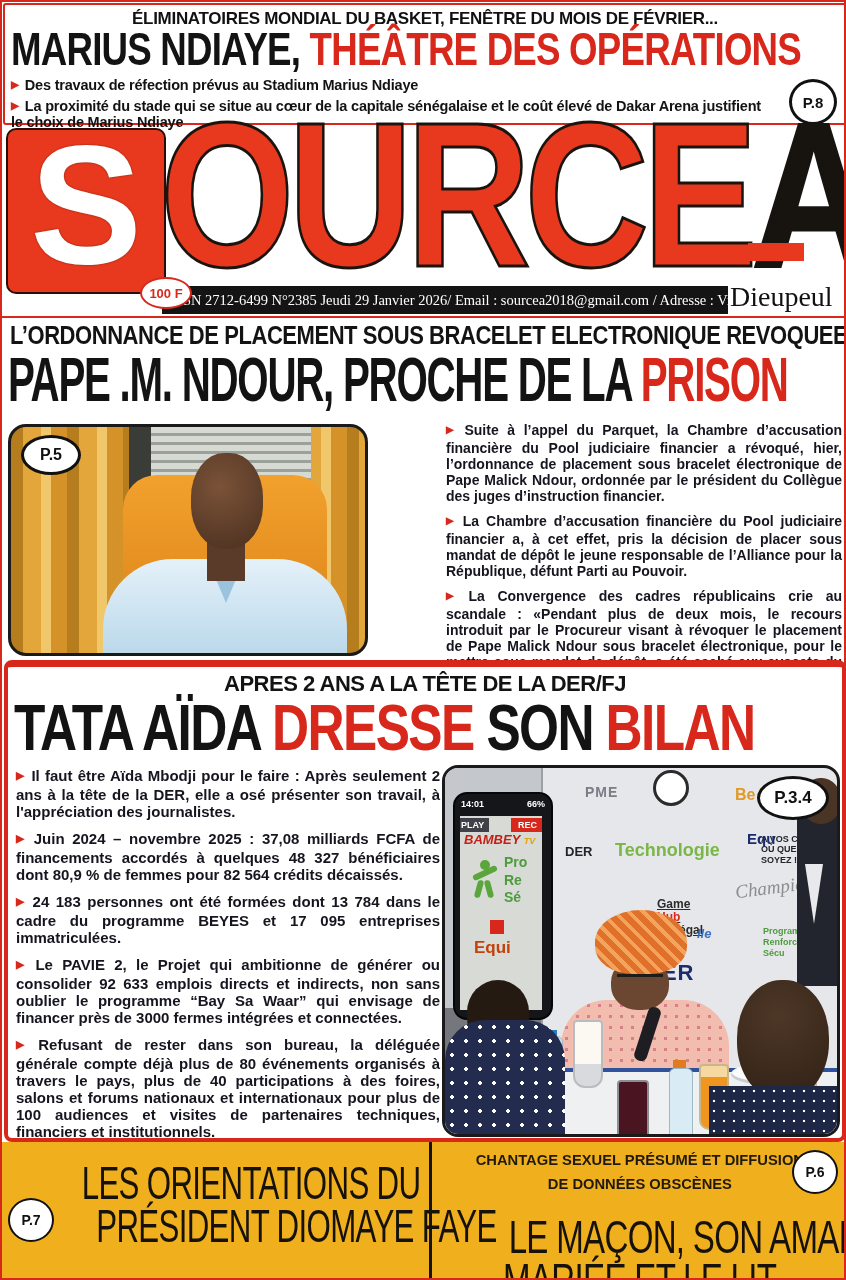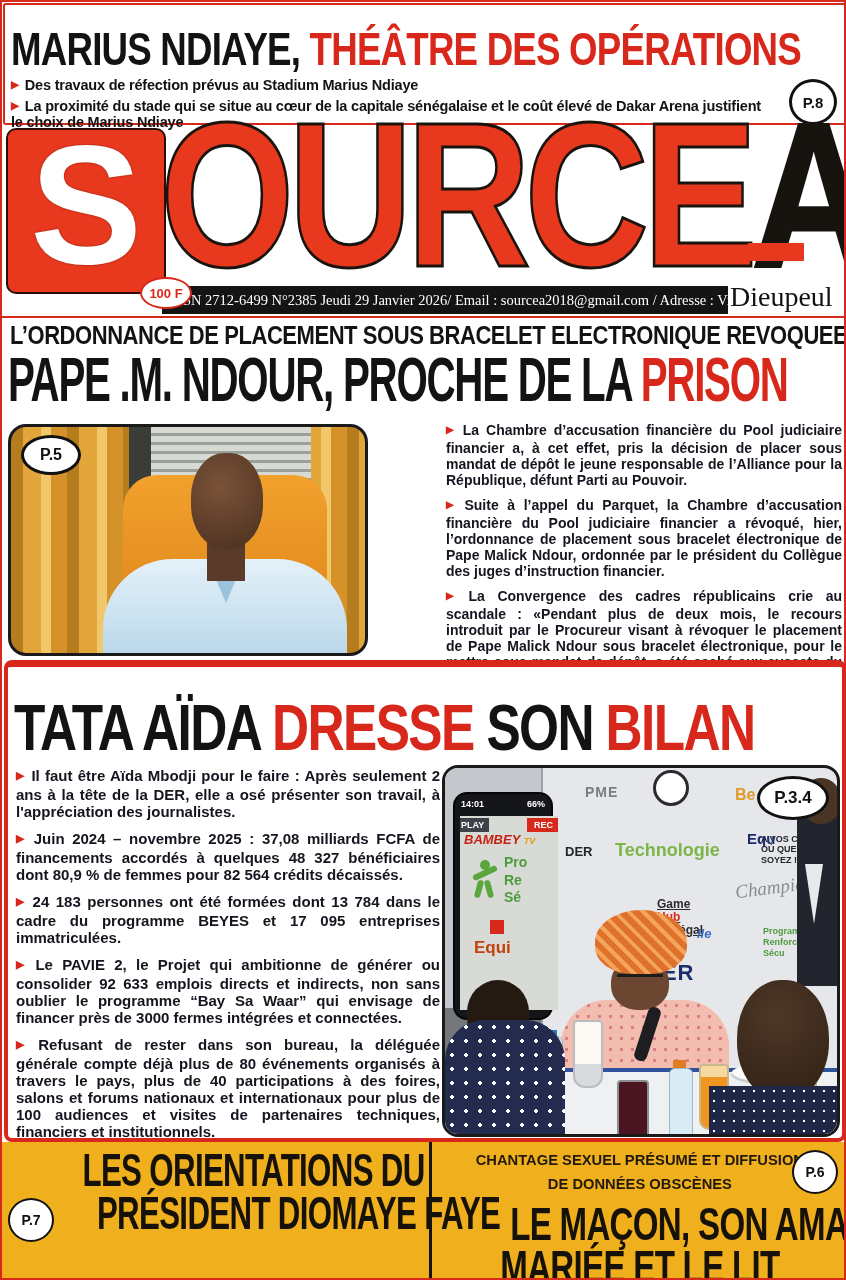--- a/index.html
+++ b/index.html
@@ -112,21 +112,21 @@
   .bd-champ{left:290px;top:108px;color:#8a8d92;font-size:19px;font-family:"Liberation Serif",serif;
             font-style:italic;transform:rotate(-7deg);font-weight:400;}
   .bd-game{left:212px;top:130px;color:#2b2b2b;font-size:12px;line-height:1.1;text-decoration:underline;}
   .bd-game .hb{color:#d8281c;}
   .bd-der2{left:200px;top:192px;color:#1d2d6b;font-size:22px;letter-spacing:1px;}
   .bd-prog{left:318px;top:158px;color:#4e9b3e;font-size:9px;width:78px;line-height:1.2;}
   .bd-elle{left:252px;top:158px;color:#3a6fc4;font-size:13px;font-style:italic;}
   .bd-equ{left:302px;top:62px;color:#1d2d6b;font-size:15px;}
   .ph2-phone{position:absolute;left:8px;top:24px;width:96px;height:224px;
              background:#15161a;border-radius:14px;border:2px solid #060607;}
-  .ph2-screen{position:absolute;left:5px;top:22px;width:98px;height:194px;
+  .ph2-screen{position:absolute;left:5px;top:22px;width:82px;height:194px;
               background:#d8dad6;overflow:hidden;}
   .ph2-status{position:absolute;left:0;top:-20px;width:96px;height:18px;color:#fff;
               font-size:9px;font-weight:700;display:flex;justify-content:space-between;
               padding:2px 6px 0;box-sizing:border-box;}
   .chip-play{position:absolute;left:-4px;top:2px;background:#3e4147;color:#fff;
              font-size:9px;font-weight:700;padding:2px 5px;}
   .chip-rec{position:absolute;right:-2px;top:2px;background:#d8281c;color:#fff;
             font-size:9px;font-weight:700;padding:2px 7px;}
   .tv-logo{position:absolute;left:4px;top:16px;color:#c51f14;font-size:13px;
            font-weight:700;font-style:italic;}
@@ -194,32 +194,33 @@
   .bot-divider{position:absolute;left:427px;top:0;width:3px;height:140px;background:#141414;}
   .bot-col{position:absolute;top:0;height:140px;}
   .bot-left{left:0;width:427px;}
   .bot-right{left:430px;width:416px;}
   .bot-kicker{text-align:center;font-weight:700;color:#211a0c;line-height:1.55;margin-top:6px;}
   .bot-kicker .kl{display:block;}
   .bot-left .bot-kicker{font-size:13.5px;}
   .bot-left .bot-kicker .kl span{display:inline-block;transform:scaleX(.78);transform-origin:center;white-space:nowrap;}
   .bot-right .bot-kicker{font-size:15.5px;}
   .bot-right .bot-kicker .kl span{display:inline-block;transform:scaleX(.95);transform-origin:center;white-space:nowrap;}
-  .bot-headline{text-align:center;font-weight:700;color:#16120a;font-size:46px;
-                line-height:43px;letter-spacing:-1px;margin-top:7px;}
+  .bot-headline{text-align:center;font-weight:400;color:#16120a;font-size:46px;
+                line-height:43px;letter-spacing:-1px;margin-top:20px;}
   .bot-headline .hl{display:inline-block;transform:scaleX(.68);transform-origin:center;white-space:nowrap;}
   .badge-p7{left:6px;top:56px;width:42px;height:40px;font-size:14px;border-width:2.5px;z-index:4;}
   .badge-p6{right:10px;top:8px;width:42px;height:40px;font-size:14px;border-width:2.5px;z-index:4;}
 </style>
 </head>
 <body>
 
 <div class="page">
 
   <div class="top-banner">
+    <div class="tb-kicker">ÉLIMINATOIRES MONDIAL DU BASKET, FENÊTRE DU MOIS DE FÉVRIER...</div>
     <div class="tb-headline"><span class="blk">MARIUS NDIAYE, </span><span class="red">THÉÂTRE DES OPÉRATIONS</span></div>
     <div class="tb-bullets">
       <div class="b"><span class="tri"></span><span>Des travaux de réfection prévus au Stadium Marius Ndiaye</span></div>
       <div class="b"><span class="tri"></span><span>La proximité du stade qui se situe au cœur de la capitale sénégalaise et le coût élevé de Dakar Arena justifient le choix de Marius Ndiaye</span></div>
     </div>
     <div class="oval abs badge-p8">P.8</div>
   </div>
 
   <div class="masthead">
     <div class="logo-box">
@@ -240,28 +241,29 @@
         <div class="ph1-panel"></div>
         <div class="ph1-window"></div>
         <div class="ph1-chair"></div>
         <div class="ph1-body"></div>
         <div class="ph1-collar"></div>
         <div class="ph1-neck"></div>
         <div class="ph1-head"></div>
         <div class="oval abs badge-p5">P.5</div>
       </div>
       <div class="s1-text">
+        <p class="para"><span class="tri"></span><span>Suite à l’appel du Parquet, la Chambre d’accusation financière du Pool judiciaire financier a révoqué, hier, l’ordonnance de placement sous bracelet électronique de Pape Malick Ndour, ordonnée par le président du Collègue des juges d’instruction financier.</span></p>
         <p class="para"><span class="tri"></span><span>La Chambre d’accusation financière du Pool judiciaire financier a, à cet effet, pris la décision de placer sous mandat de dépôt le jeune responsable de l’Alliance pour la République, défunt Parti au Pouvoir.</span></p>
-        <p class="para"><span class="tri"></span><span>Suite à l’appel du Parquet, la Chambre d’accusation financière du Pool judiciaire financier a révoqué, hier, l’ordonnance de placement sous bracelet électronique de Pape Malick Ndour, ordonnée par le président du Collègue des juges d’instruction financier.</span></p>
         <p class="para"><span class="tri"></span><span>La Convergence des cadres républicains crie au scandale : «Pendant plus de deux mois, le recours introduit par le Procureur visant à révoquer le placement de Pape Malick Ndour sous bracelet électronique, pour le mettre sous mandat de dépôt, a été caché aux avocats du coordonnateur de la Ccr et à l’opinion publique.»</span></p>
       </div>
     </div>
   </div>
 
   <div class="story2">
+    <div class="s2-kicker">APRES  2 ANS A LA TÊTE DE LA  DER/FJ</div>
     <div class="s2-headline"><span class="blk">TATA AÏDA </span><span class="red">DRESSE </span><span class="blk">SON </span><span class="red">BILAN</span></div>
 
     <div class="s2-text">
       <p class="para"><span class="tri"></span><span>Il faut être Aïda Mbodji pour le faire : Après seulement 2 ans à la tête de la DER, elle a osé présenter son travail, à l'appréciation des journalistes.</span></p>
       <p class="para"><span class="tri"></span><span>Juin 2024 – novembre 2025 : 37,08 milliards FCFA de financements accordés à quelques 48 327 bénéficiaires dont 80,9 % de femmes pour 82 564 crédits décaissés.</span></p>
       <p class="para"><span class="tri"></span><span>24 183 personnes ont été formées dont 13 784 dans le cadre du programme BEYES et 17 095 entreprises immatriculées.</span></p>
       <p class="para"><span class="tri"></span><span>Le PAVIE 2, le Projet qui ambitionne de générer ou consolider 92 633 emplois directs et indirects, non sans oublier le programme “Bay Sa Waar” qui envisage de financer près de 3000 fermes intégrées et connectées.</span></p>
       <p class="para"><span class="tri"></span><span>Refusant de rester dans son bureau, la déléguée générale compte déjà plus de 80 événements organisés à travers le pays, plus de 40 participations à des foires, salons et forums nationaux et internationaux pour plus de 100 audiences et visites de partenaires techniques, financiers et institutionnels.</span></p>
     </div>
 

